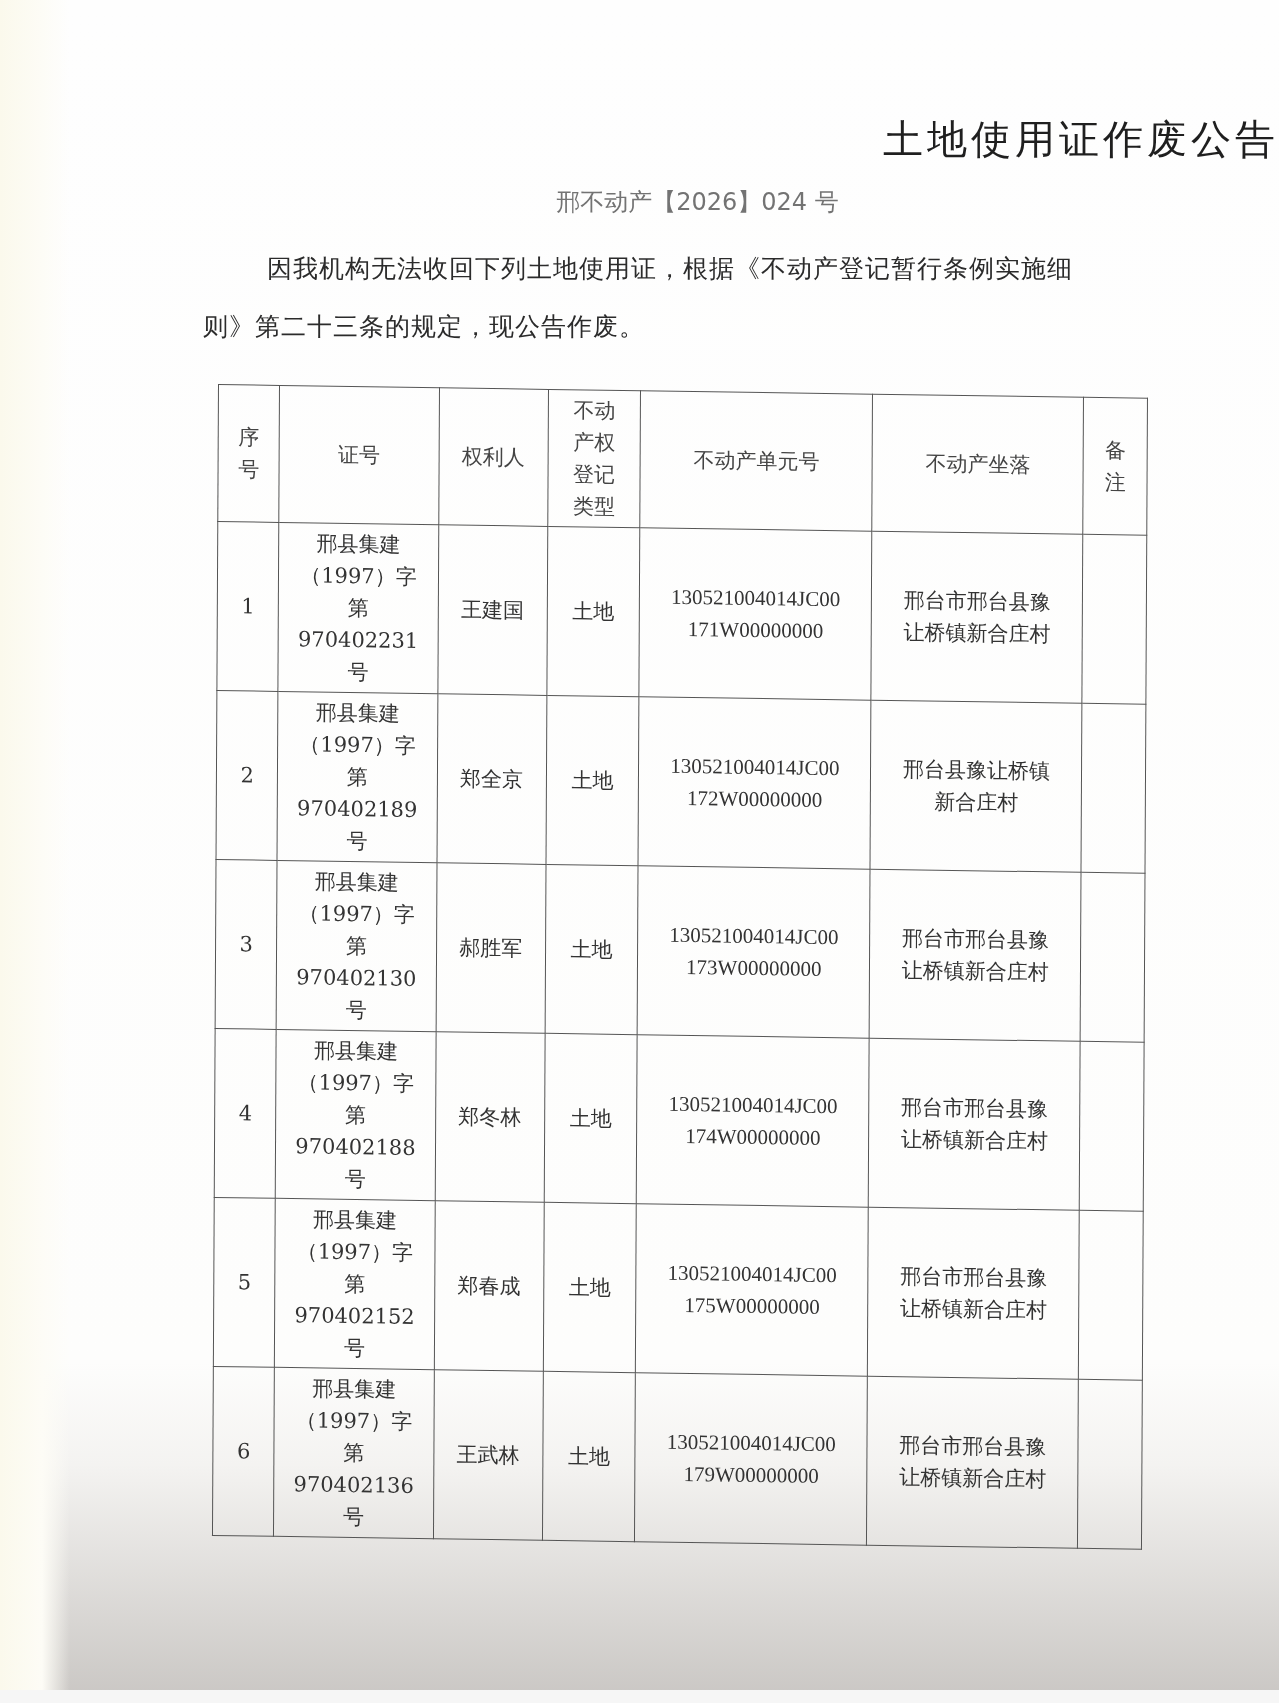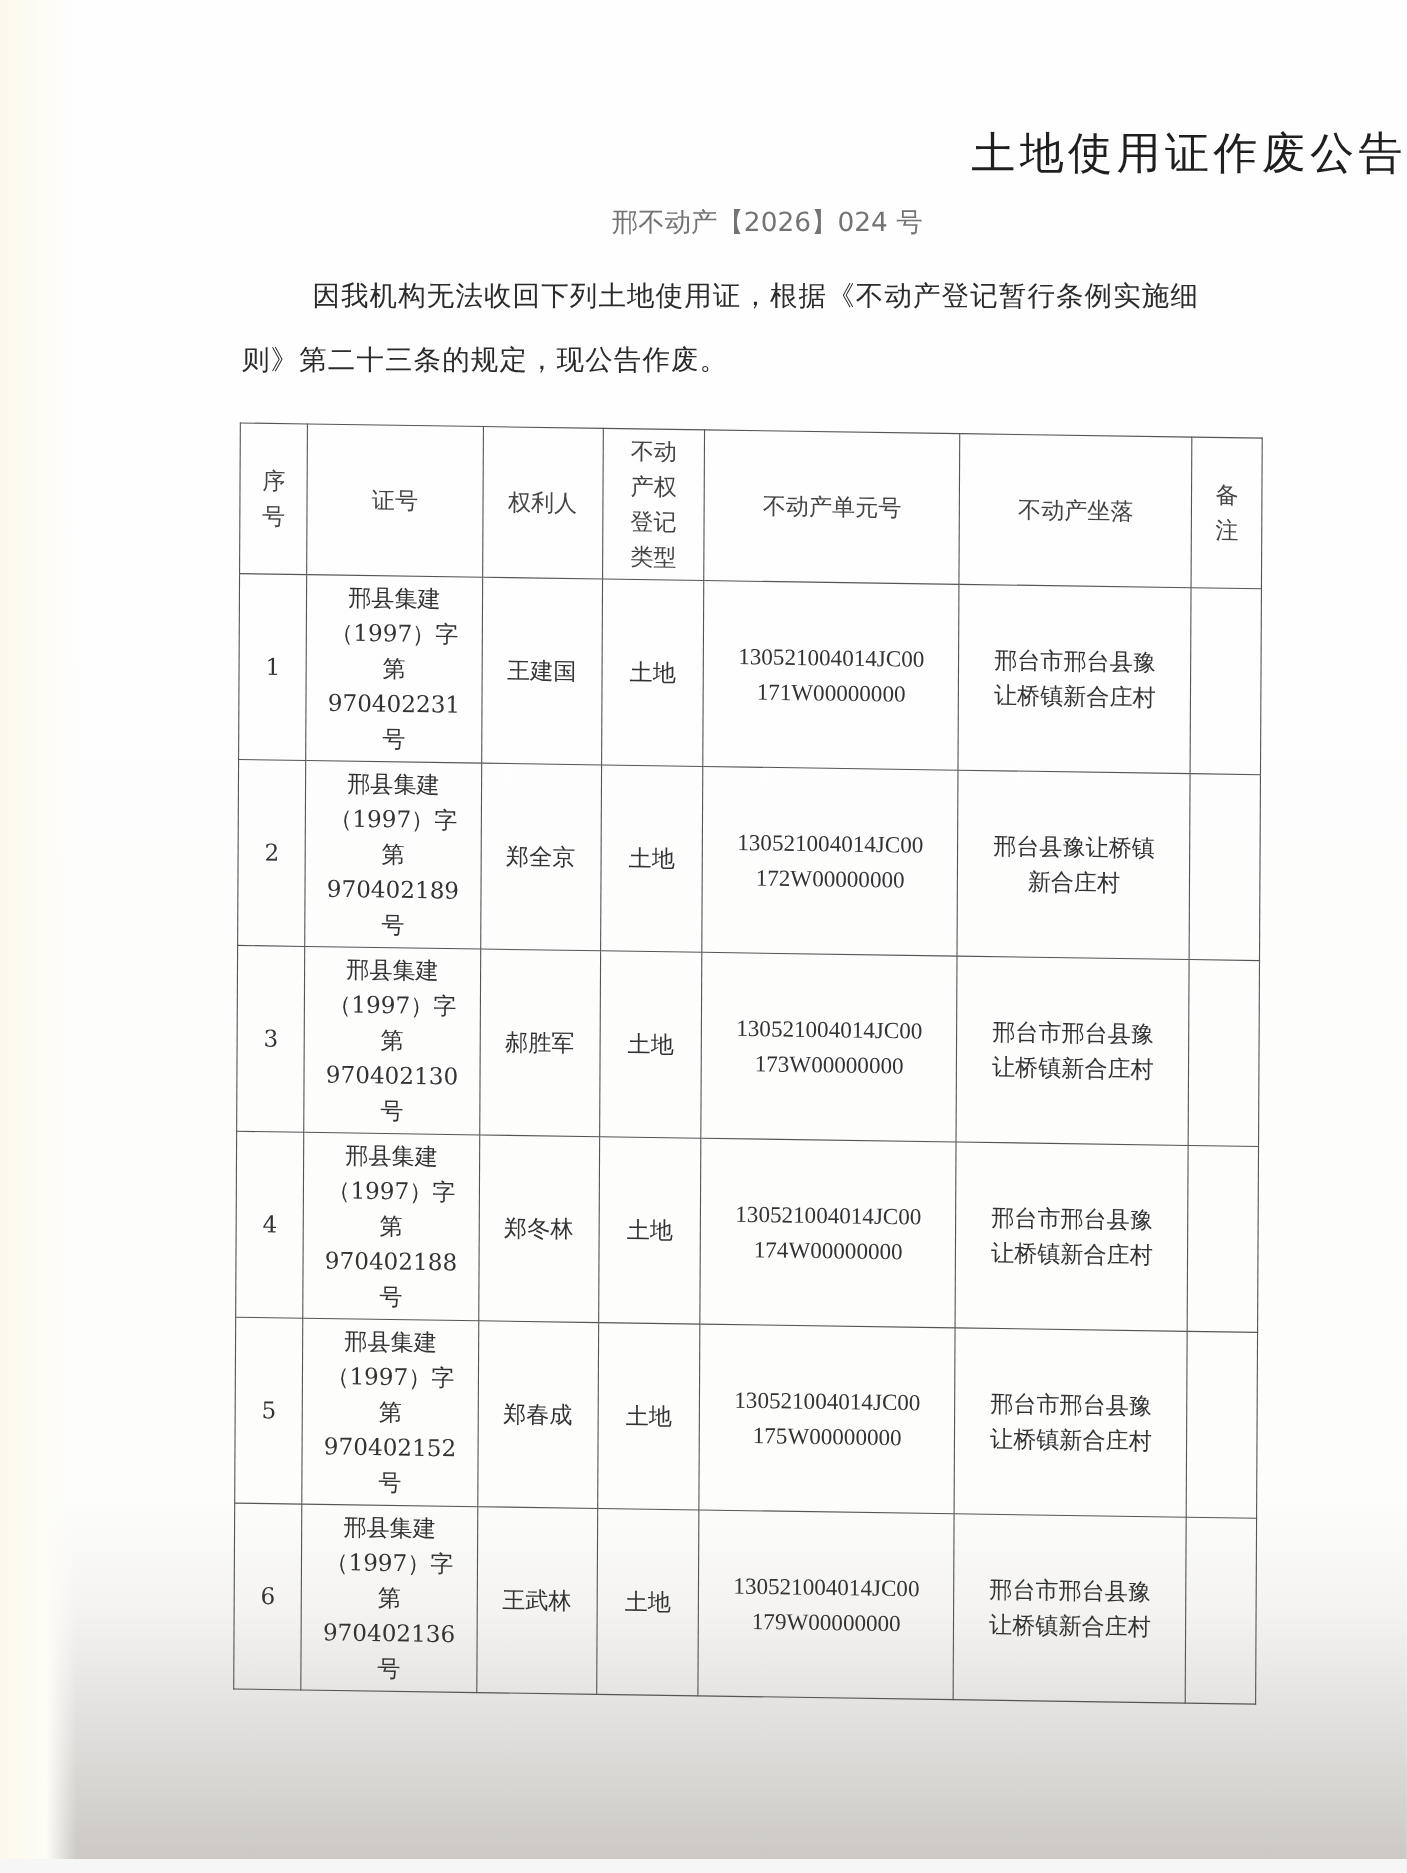--- a/index.html
+++ b/index.html
@@ -62,21 +62,20 @@
   .para {
     position: absolute;
     left: 203px;
     width: 920px;
     top: 240px;
     font-size: 25px;
     line-height: 58px;
     color: #2b2b2b;
     text-indent: 64px;
     letter-spacing: 1px;
-    margin-left: 17px;
   }
   table.notice {
     position: absolute;
     left: 218px;
     top: 384px;
     width: 930px;
     border-collapse: collapse;
     transform: skewY(0.55deg) rotate(0.3deg);
     transform-origin: left top;
     font-size: 21px;

